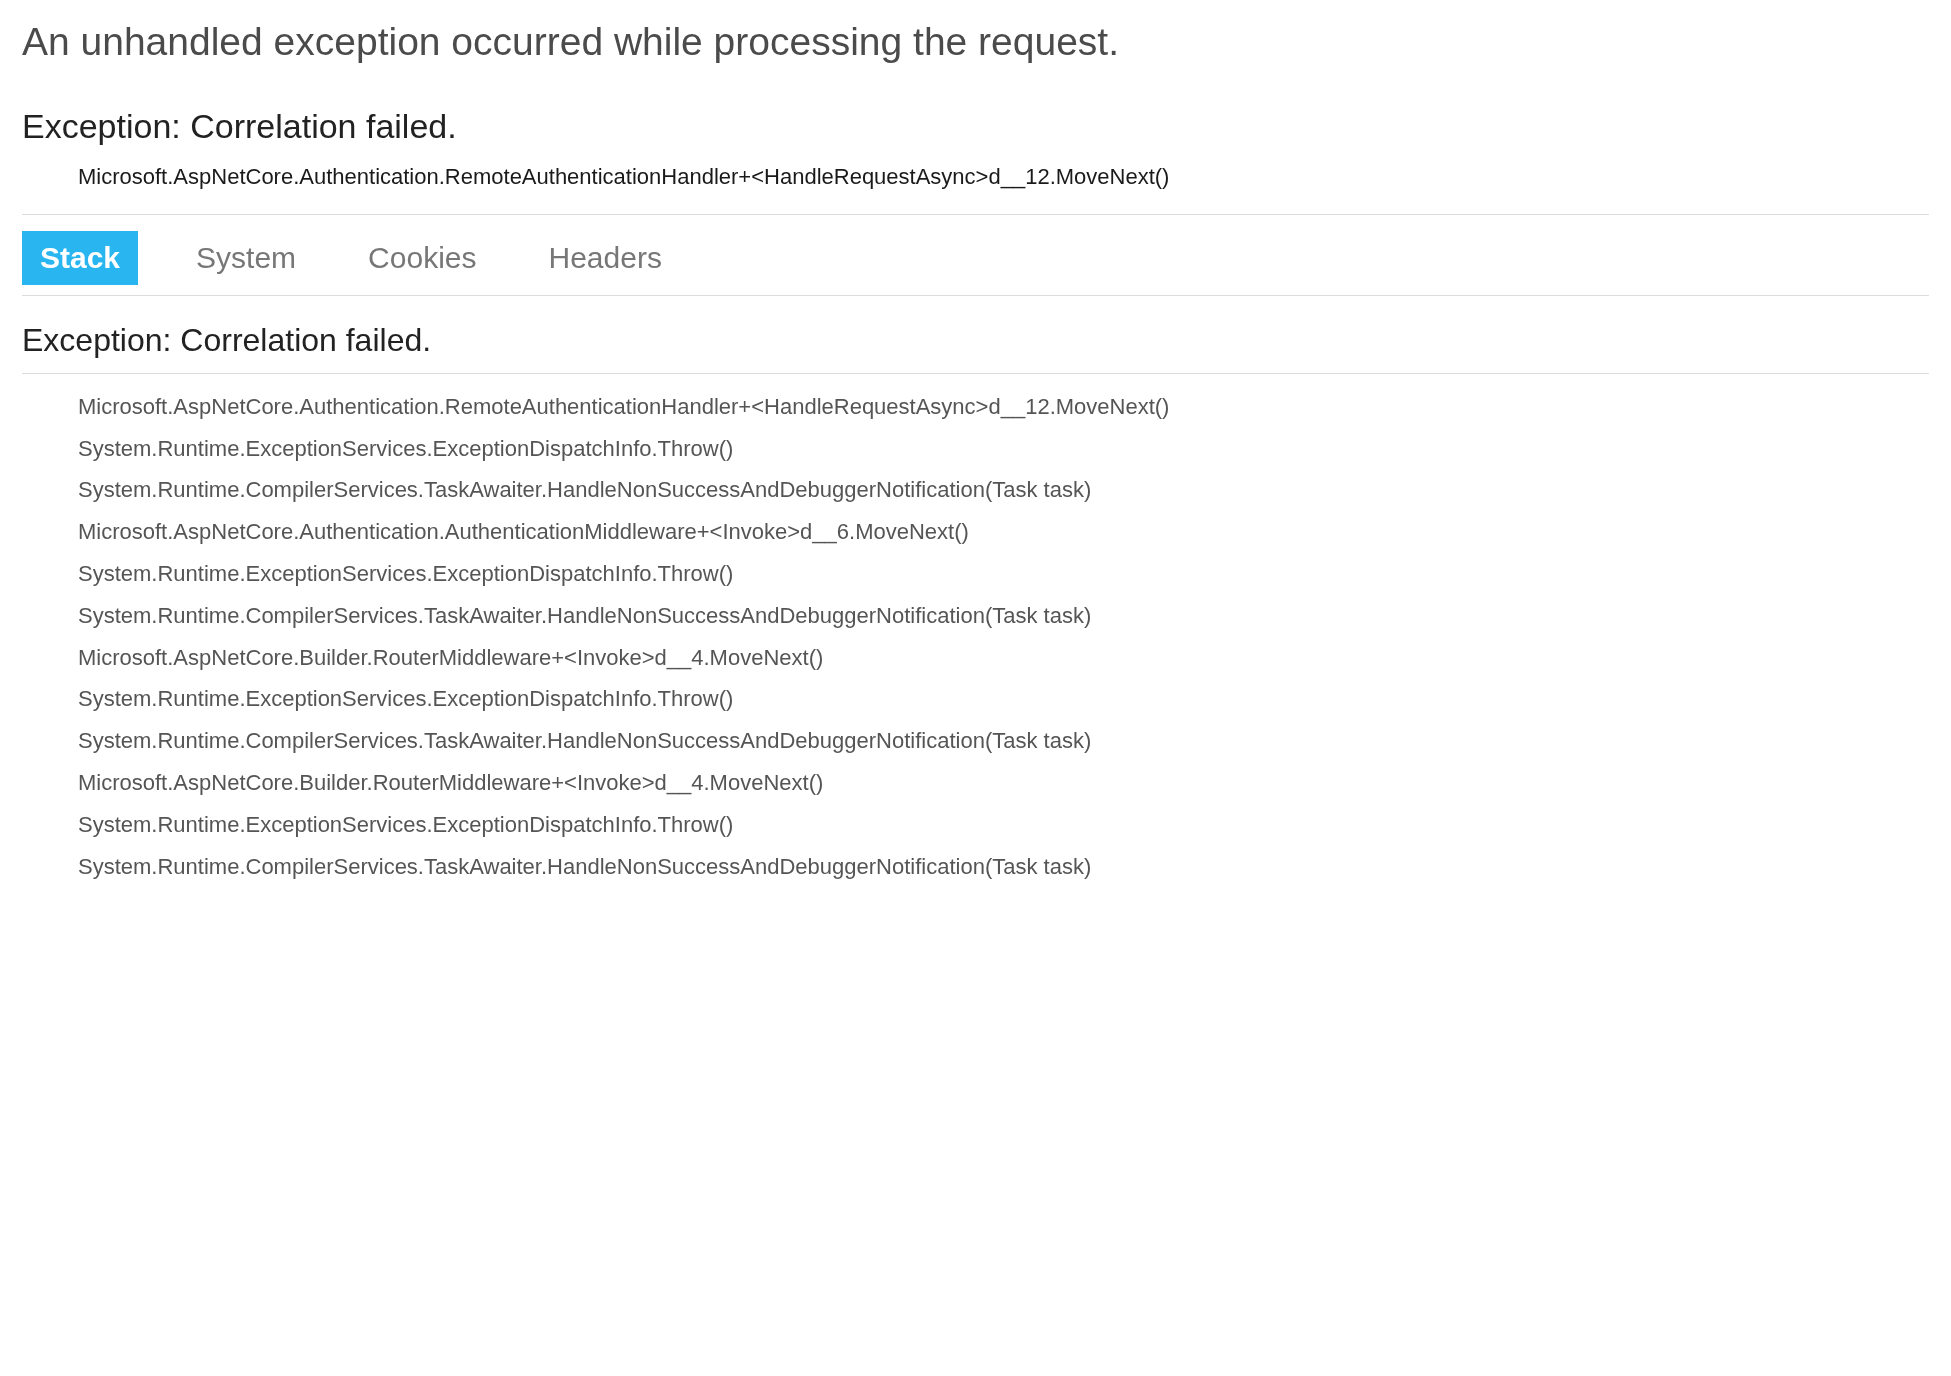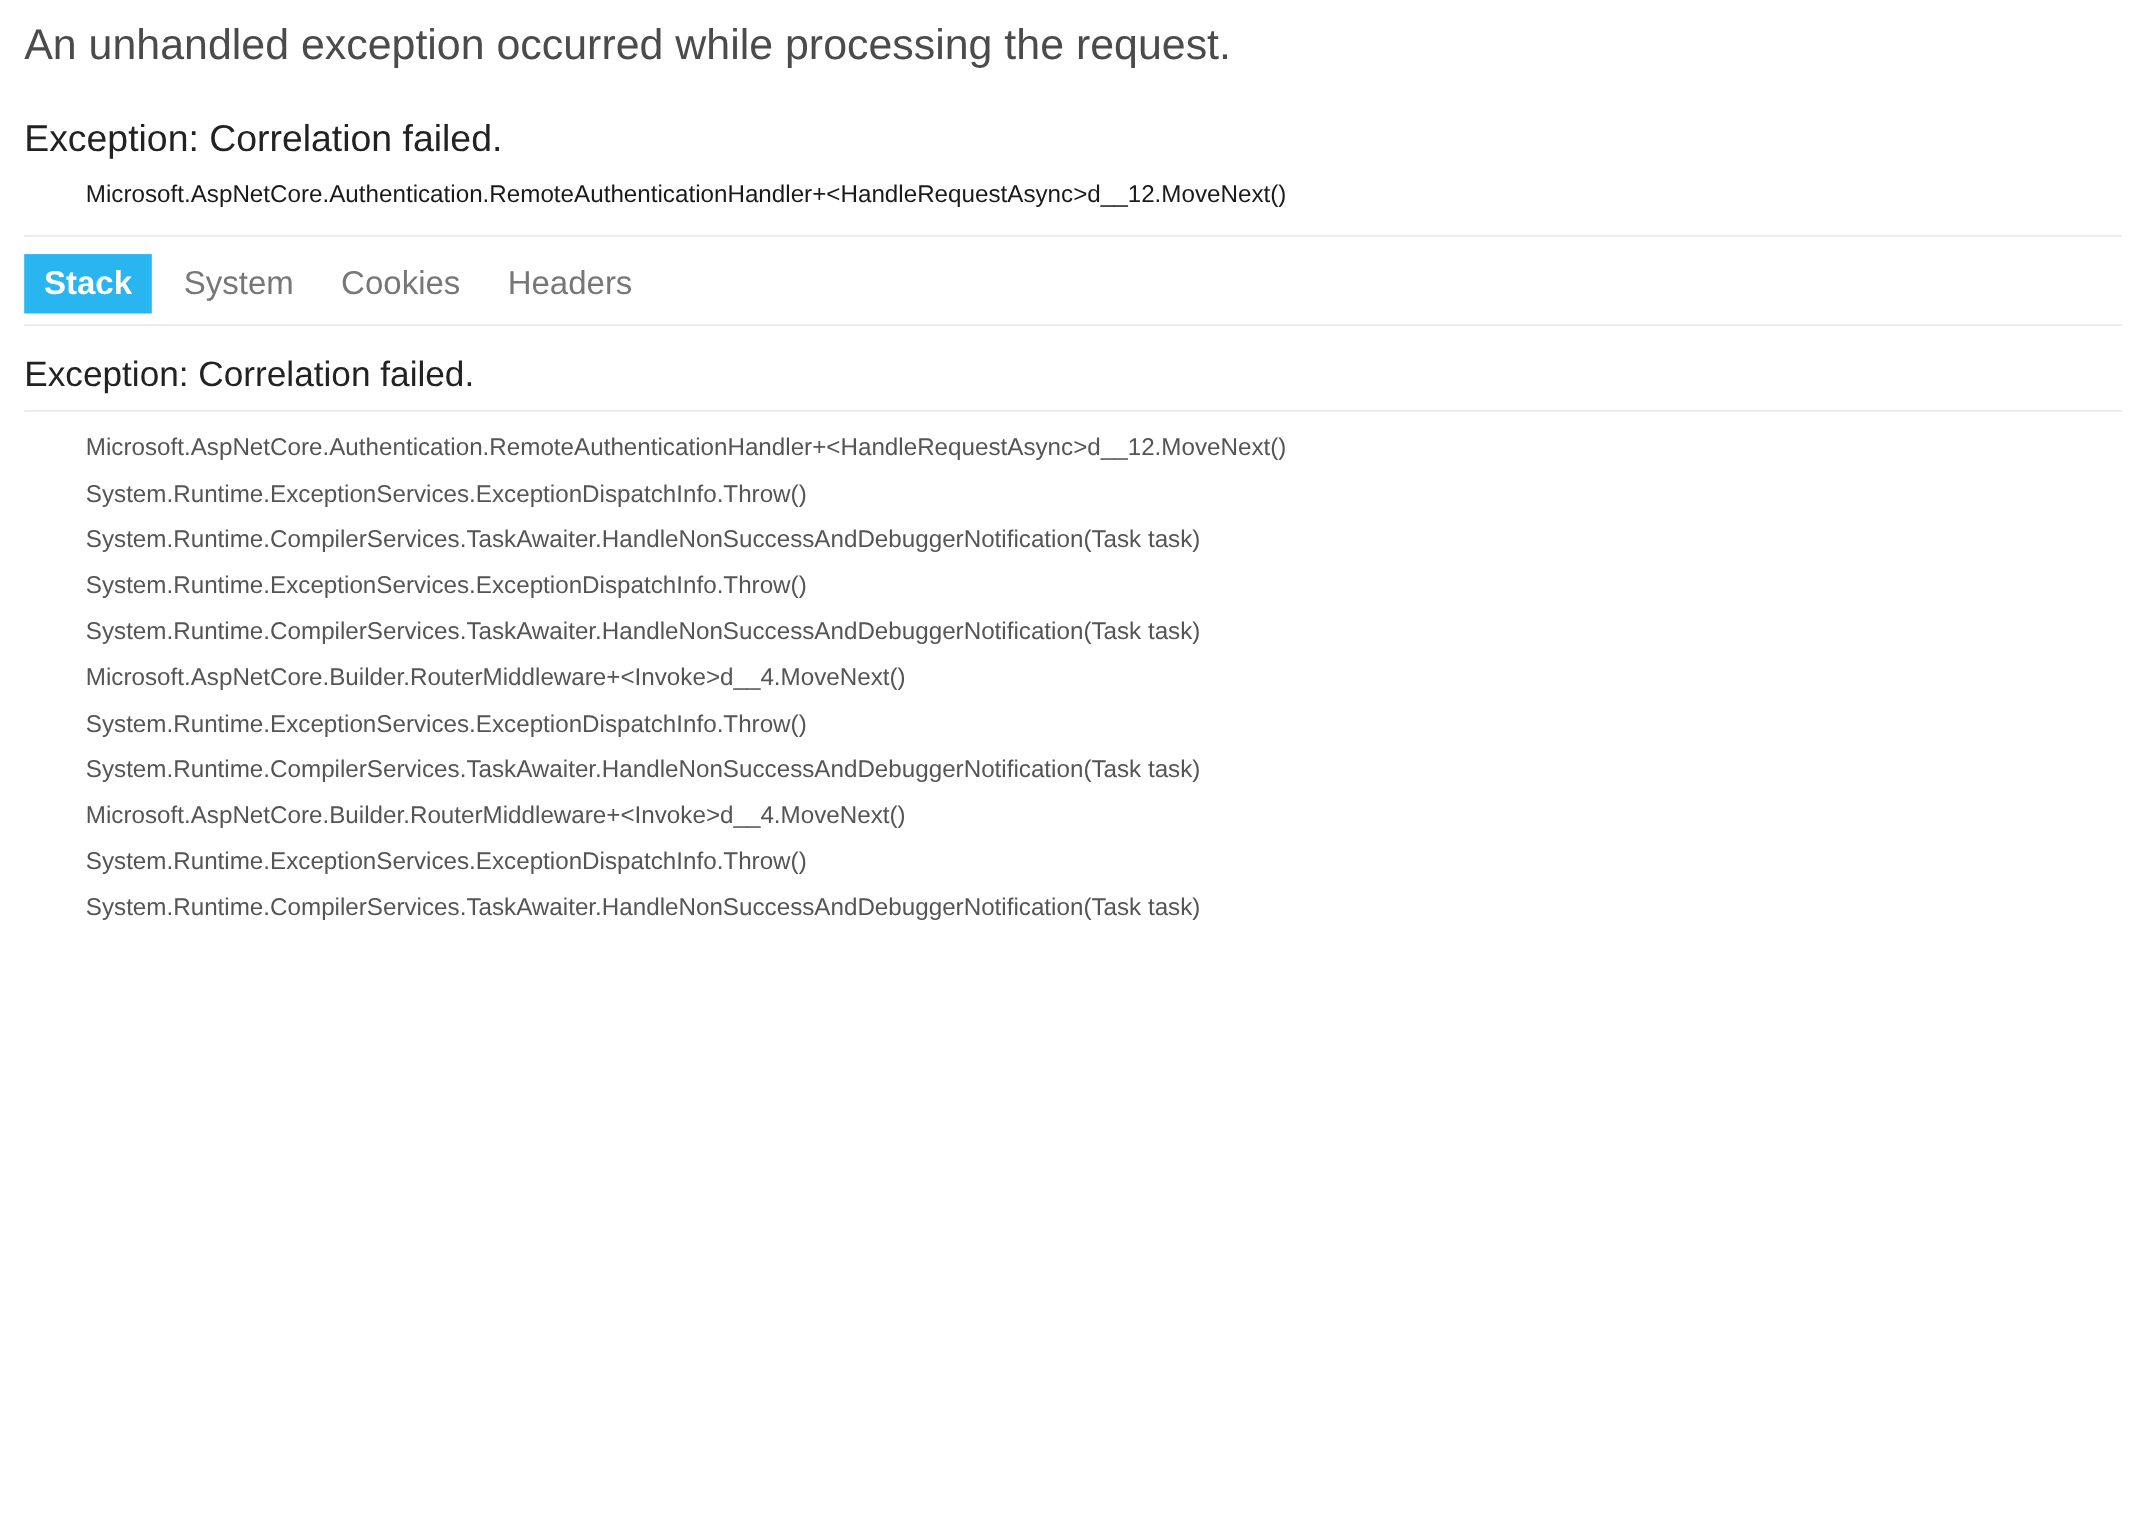--- a/index.html
+++ b/index.html
@@ -36,21 +36,21 @@
   hr.sep {
     border: none;
     border-top: 1px solid #ddd;
     margin: 24px 0 16px 0;
   }
   ul.tabs {
     list-style: none;
     padding: 0;
     margin: 0 0 6px 0;
     display: flex;
-    gap: 15px;
+    gap: 44px;
     align-items: center;
     border-bottom: 1px solid #ddd;
     padding-bottom: 10px;
   }
   ul.tabs li {
     font-size: 30px;
     font-weight: 300;
     color: #777;
     cursor: pointer;
     padding: 6px 14px;
@@ -99,20 +99,21 @@
   <li>Cookies</li>
   <li>Headers</li>
 </ul>
 
 <h2 class="stack-exc-title">Exception: Correlation failed.</h2>
 
 <ul class="frames">
   <li>Microsoft.AspNetCore.Authentication.RemoteAuthenticationHandler+&lt;HandleRequestAsync&gt;d__12.MoveNext()</li>
   <li>System.Runtime.ExceptionServices.ExceptionDispatchInfo.Throw()</li>
   <li>System.Runtime.CompilerServices.TaskAwaiter.HandleNonSuccessAndDebuggerNotification(Task task)</li>
+  <li>Microsoft.AspNetCore.Authentication.AuthenticationMiddleware+&lt;Invoke&gt;d__6.MoveNext()</li>
   <li>System.Runtime.ExceptionServices.ExceptionDispatchInfo.Throw()</li>
   <li>System.Runtime.CompilerServices.TaskAwaiter.HandleNonSuccessAndDebuggerNotification(Task task)</li>
   <li>Microsoft.AspNetCore.Builder.RouterMiddleware+&lt;Invoke&gt;d__4.MoveNext()</li>
   <li>System.Runtime.ExceptionServices.ExceptionDispatchInfo.Throw()</li>
   <li>System.Runtime.CompilerServices.TaskAwaiter.HandleNonSuccessAndDebuggerNotification(Task task)</li>
   <li>Microsoft.AspNetCore.Builder.RouterMiddleware+&lt;Invoke&gt;d__4.MoveNext()</li>
   <li>System.Runtime.ExceptionServices.ExceptionDispatchInfo.Throw()</li>
   <li>System.Runtime.CompilerServices.TaskAwaiter.HandleNonSuccessAndDebuggerNotification(Task task)</li>
 </ul>
 

